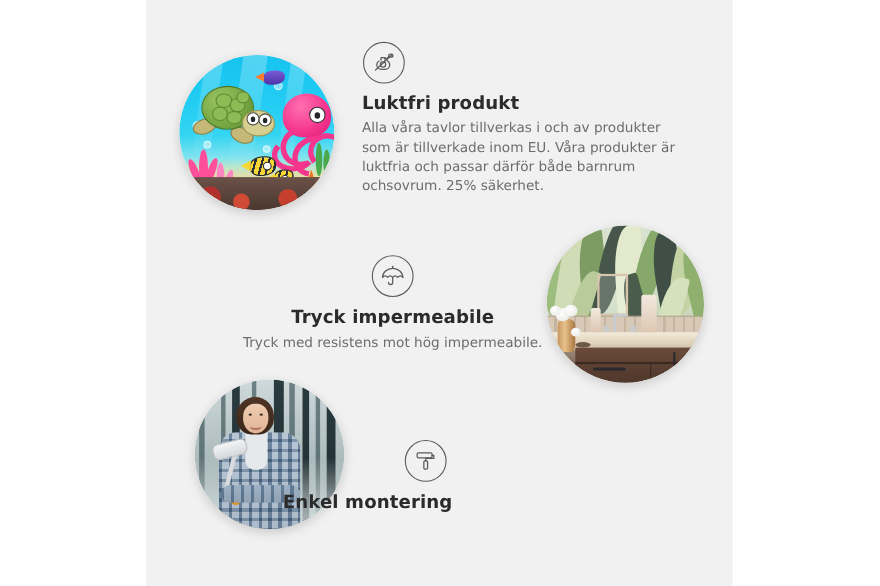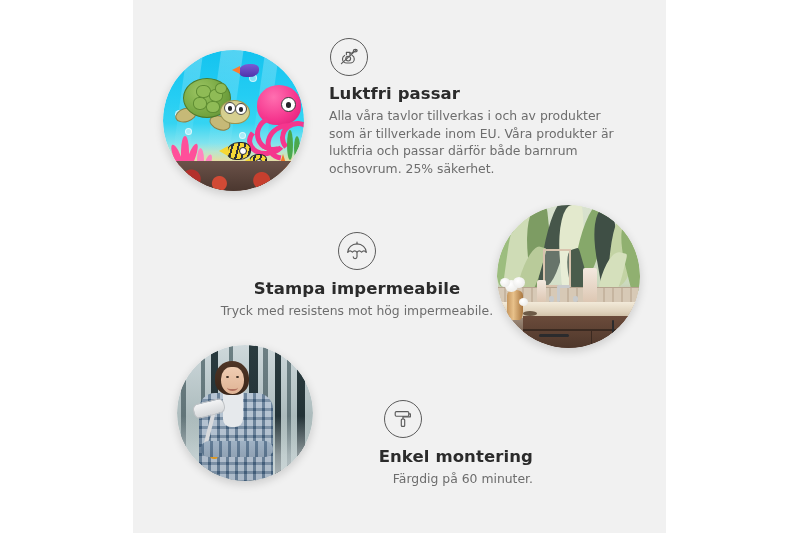--- a/index.html
+++ b/index.html
@@ -290,21 +290,21 @@
   
   #feature-odourless { left: 196px; top: 38px; width: 296px; text-align: left; }
   #feature-odourless .icon-circle { margin-left: 1px; }
 
   
   #feature-waterproof { left: 70px; top: 232px; width: 308px; text-align: center; }
   #feature-waterproof .icon-circle { margin: 0 auto; }
   #feature-waterproof .ftitle { margin-top: 10px; }
 
   
-  #feature-assembly { left: 140px; top: 400px; width: 260px; text-align: right; }
+  #feature-assembly { left: 124px; top: 400px; width: 260px; text-align: left; }
   #feature-assembly .icon-circle { margin: 0 auto; }
   #feature-assembly .ftitle { margin-top: 10px; }
 </style>
 </head>
 <body>
 
 <div id="page">
   <div id="canvas">
 
     <div class="photo" id="photo-sea">
@@ -369,34 +369,34 @@
         <svg width="24" height="24" viewBox="0 0 24 24" fill="none" stroke="#5b5b5b" stroke-width="1.15" stroke-linecap="round" stroke-linejoin="round">
           <path d="M7.6 10.4c-1.3 .7 -2.1 2 -2.1 3.5 0 2.3 1.9 4.1 4.2 4.1h3.4c2.3 0 4.2-1.8 4.2-4.1 0-1.6-.9-3-2.3-3.7"></path>
           <path d="M9.4 9.7V7.3h3.6v2.6"></path>
           <path d="M13 8.1h2.4"></path>
           <path d="M15.4 8.1c0-.9.7-1.6 1.6-1.6"></path>
           <ellipse cx="18.3" cy="5.6" rx="1.9" ry="1.3"></ellipse>
           <circle cx="11.2" cy="13.6" r="2.4"></circle>
           <line x1="4.4" y1="18.6" x2="19.6" y2="4.6"></line>
         </svg>
       </div>
-      <div class="ftitle">Luktfri passar</div>
+      <div class="ftitle">Luktfri produkt</div>
       <p class="fbody">Alla våra tavlor tillverkas i och av produkter som är tillverkade inom EU. Våra produkter är luktfria och passar därför både barnrum ochsovrum. 25% säkerhet.</p>
     </div>
 
     <div class="feature" id="feature-waterproof">
       <div class="icon-circle">
         <svg width="24" height="24" viewBox="0 0 24 24" fill="none" stroke="#5b5b5b" stroke-width="1.15" stroke-linecap="round" stroke-linejoin="round">
           <path d="M2.8 13.2C2.8 8.6 6.9 4.9 12 4.9s9.2 3.7 9.2 8.3"></path>
           <path d="M2.8 13.2c1.5-1.8 3-1.8 4.6 0 1.5-1.8 3-1.8 4.6 0 1.5-1.8 3-1.8 4.6 0 1.5-1.8 3-1.8 4.6 0"></path>
           <line x1="12" y1="4.9" x2="12" y2="3.1"></line>
           <path d="M12 13.2v4.6c0 1.1-.9 1.9-1.9 1.9s-1.9-.8-1.9-1.9"></path>
         </svg>
       </div>
-      <div class="ftitle">Stampa impermeabile</div>
+      <div class="ftitle">Tryck impermeabile</div>
       <p class="fbody">Tryck med resistens mot hög impermeabile.</p>
     </div>
 
     <div class="photo" id="photo-bath">
       <div class="inner">
 
         <div class="leaf layer" style="left:-6px;  top:4px;  width:26px; height:76px; background:#9cbd7e; transform:rotate(-12deg);"></div>
         <div class="leaf layer" style="left:12px;  top:-4px; width:22px; height:84px; background:#cfdcb6; transform:rotate(8deg);"></div>
         <div class="leaf layer" style="left:30px;  top:2px;  width:24px; height:80px; background:#7d9c63; transform:rotate(-6deg);"></div>
         <div class="leaf layer" style="left:48px;  top:-6px; width:20px; height:88px; background:#46564a; transform:rotate(10deg);"></div>
@@ -470,17 +470,16 @@
     <div class="feature" id="feature-assembly">
       <div class="icon-circle">
         <svg width="24" height="24" viewBox="0 0 24 24" fill="none" stroke="#5b5b5b" stroke-width="1.15" stroke-linecap="round" stroke-linejoin="round">
           <rect x="4.2" y="4.6" width="13.6" height="4.6" rx="1.2"></rect>
           <path d="M17.8 6.9h1.6v2.9h-7.4"></path>
           <path d="M12 9.8v2.2"></path>
           <rect x="10.3" y="12" width="3.4" height="7.4" rx="1"></rect>
         </svg>
       </div>
       <div class="ftitle">Enkel montering</div>
-      <p class="fbody">Färgdig på 60 minuter.</p>
     </div>
 
   </div>
 </div>
 
 </body></html>

